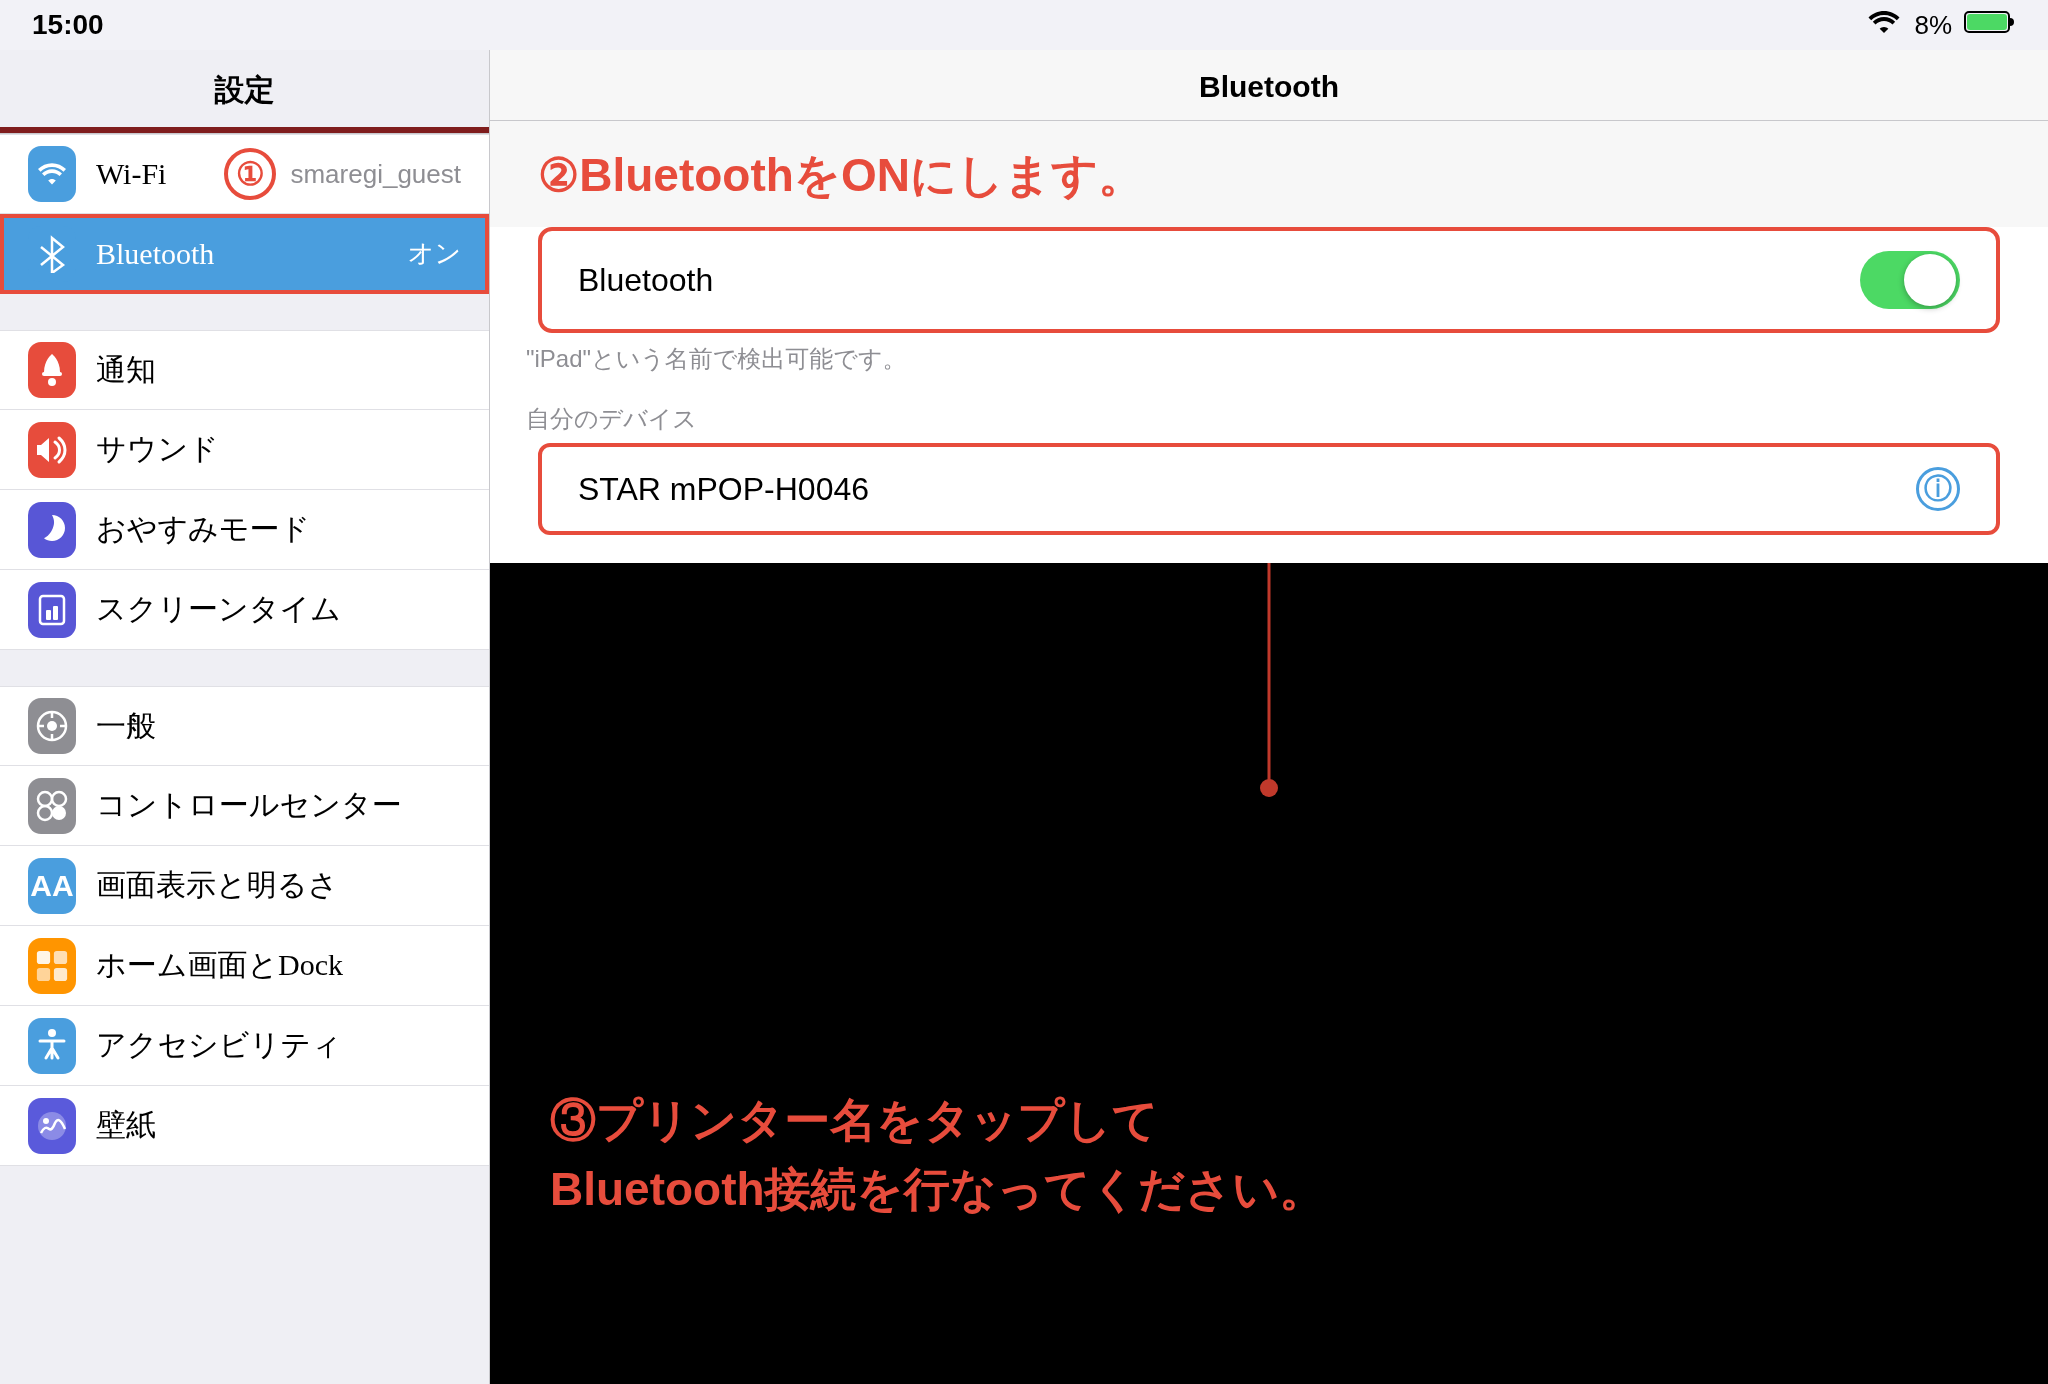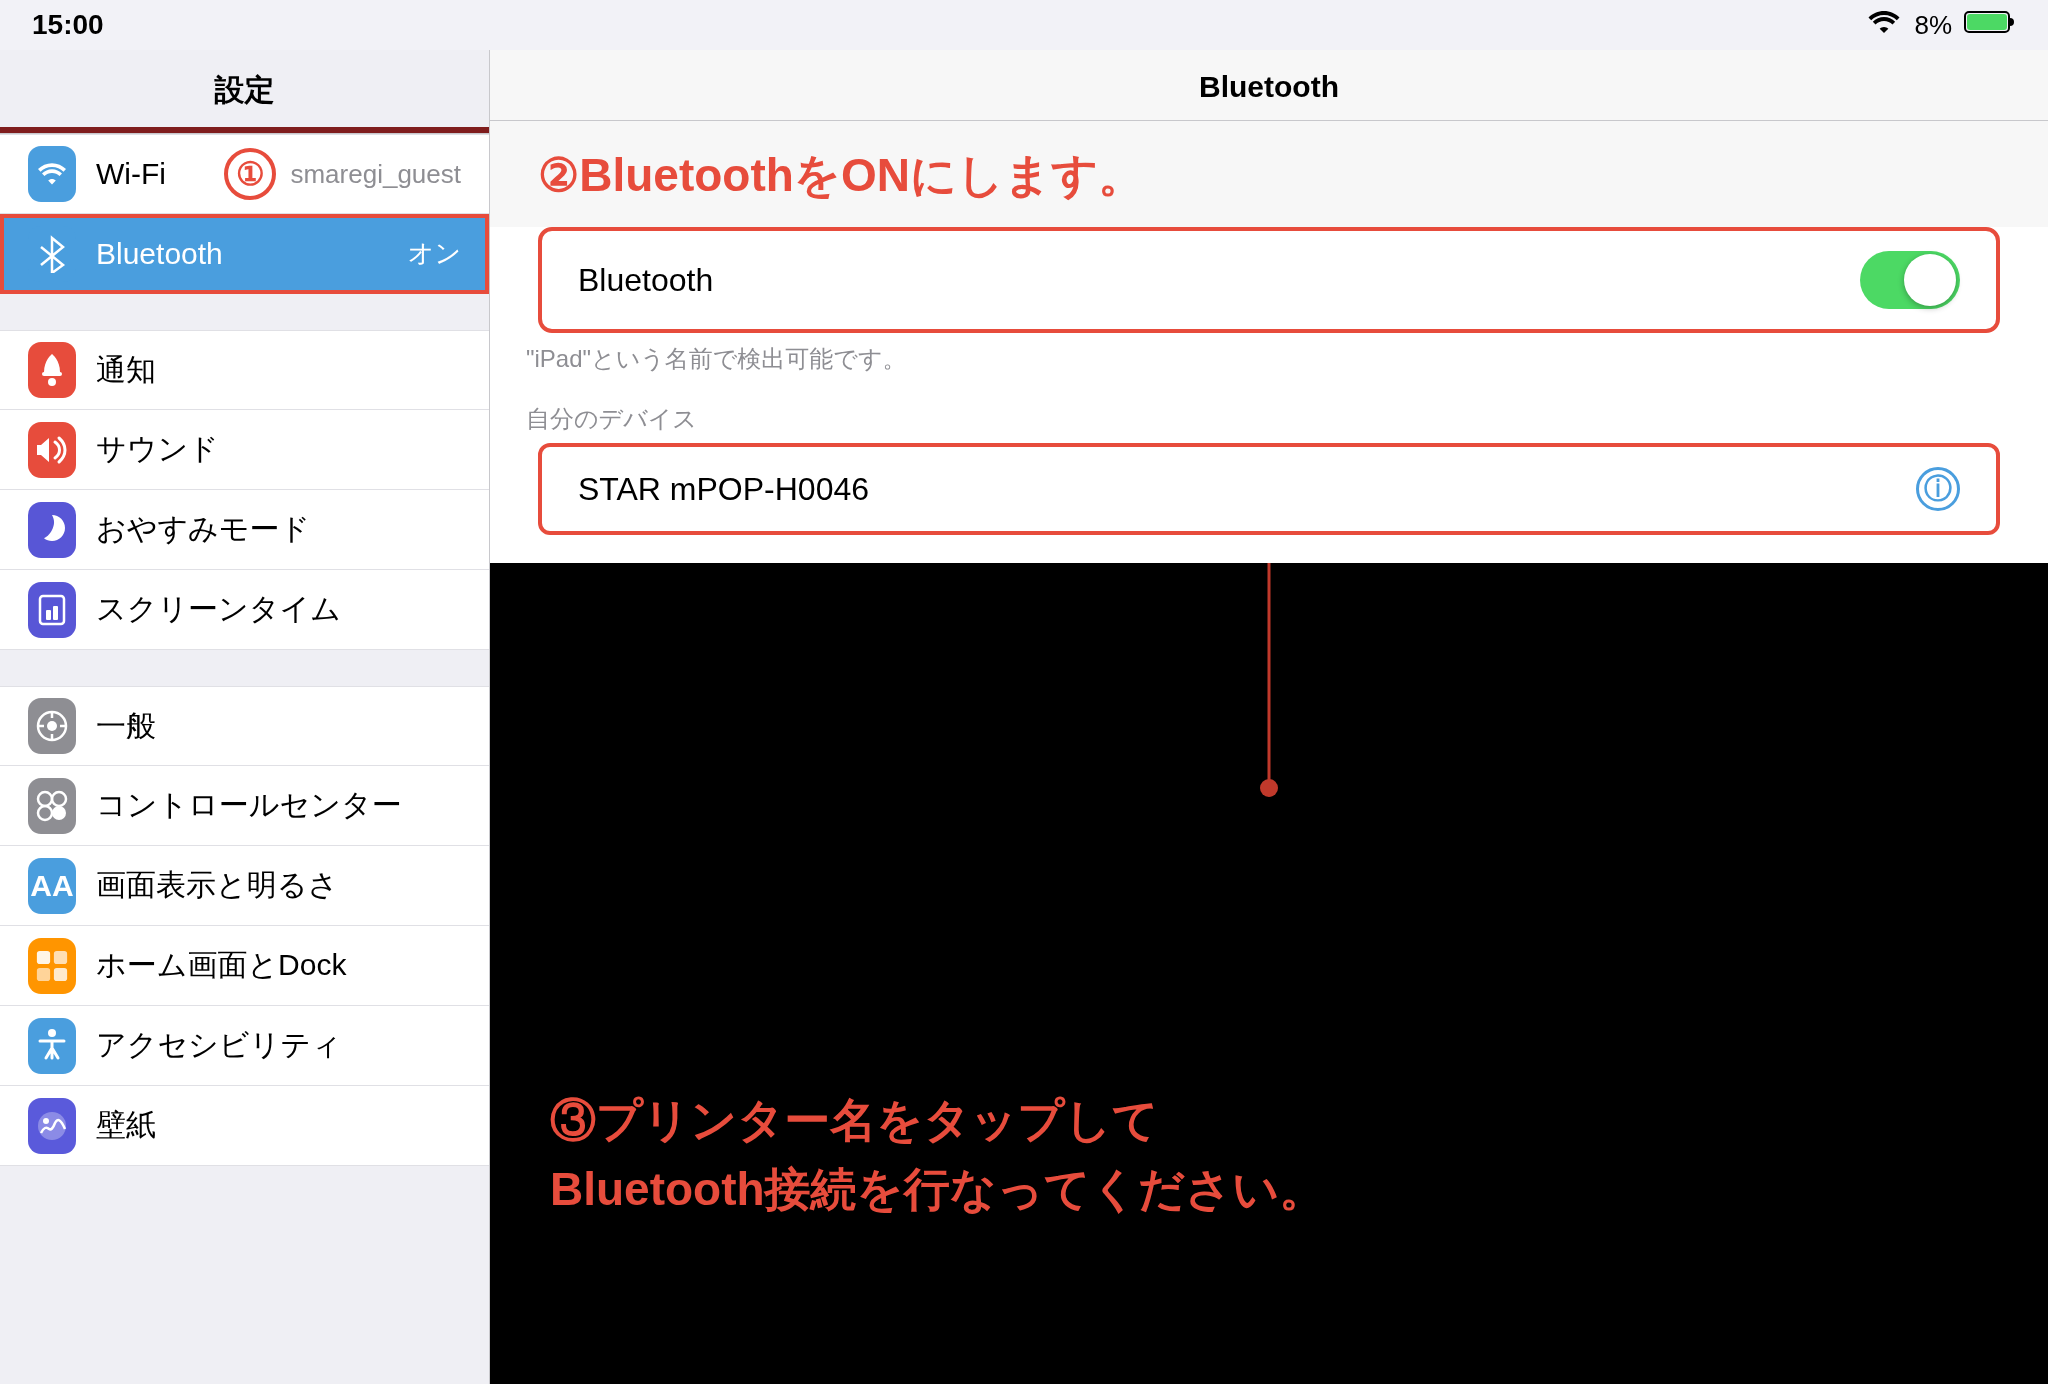--- a/index.html
+++ b/index.html
@@ -105,20 +105,21 @@
     .icon-controlcenter { background: #8e8e93; }
     .icon-display { background: #4a9ede; }
     .icon-home { background: #ff9500; }
     .icon-accessibility { background: #4a9ede; }
     .icon-wallpaper { background: #5a5adb; }
 
     .setting-label {
       font-size: 30px;
       color: #000;
       flex: 1;
+      font-family: Liberation Serif, serif;
     }
     .setting-badge {
       font-size: 26px;
       color: #8e8e93;
     }
 
     .group-separator {
       height: 36px;
       background: #efeff4;
     }

